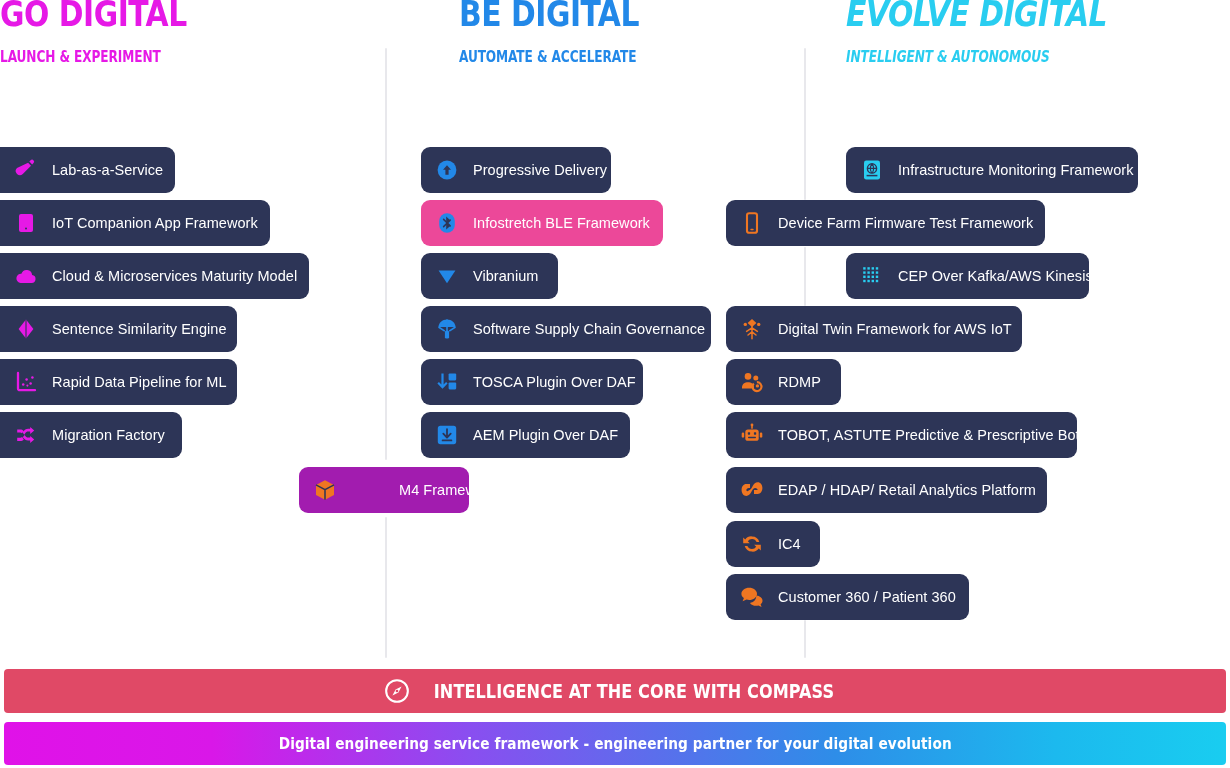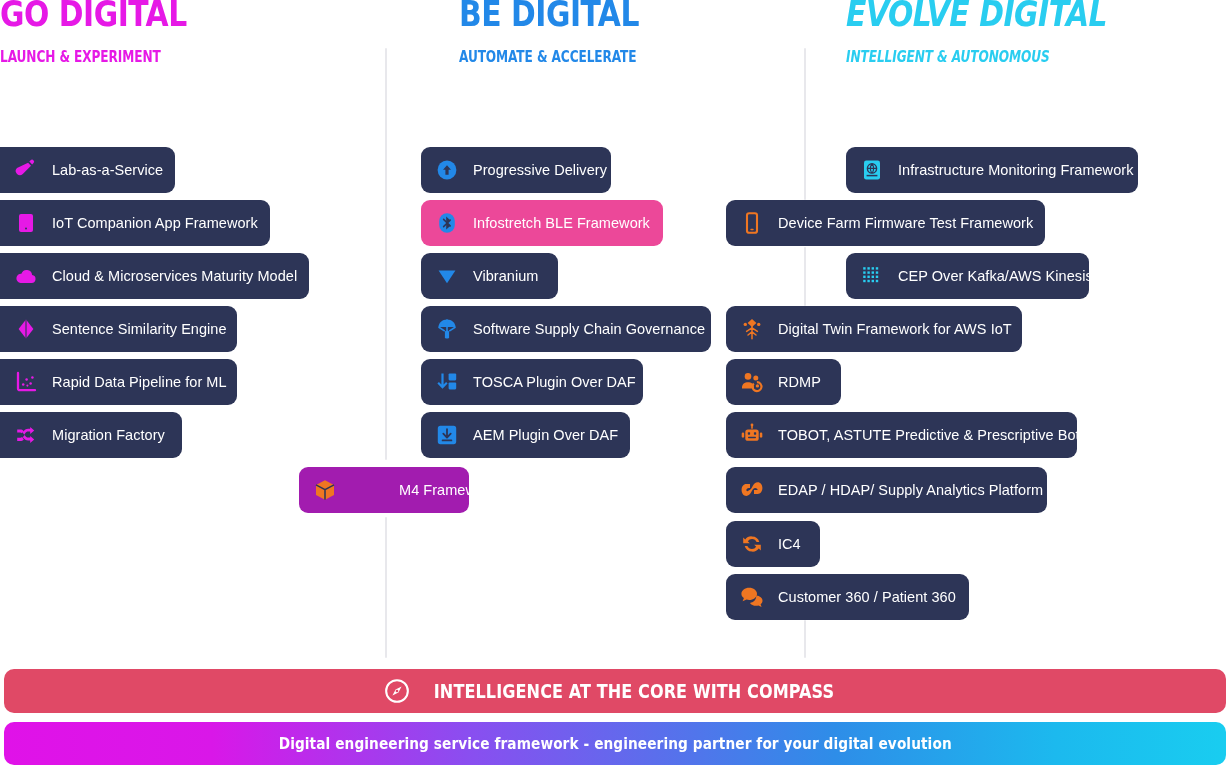--- a/index.html
+++ b/index.html
@@ -102,21 +102,21 @@
 
   
   .bar {
     position: absolute;
     left: 4px;
     width: 1222px;
     box-sizing: border-box;
     display: flex;
     align-items: center;
     justify-content: center;
-    border-radius: 10px;
+    border-radius: 4px;
   }
   #bar-compass {
     top: 669px;
     height: 44px;
     background: #e04966;
   }
   #bar-compass .bar-text {
     color: #ffffff;
     font-family: "DejaVu Sans Condensed", "Liberation Sans Narrow", "Liberation Sans", sans-serif;
     font-weight: 700;
@@ -376,21 +376,21 @@
           </svg>
         </span>
         <span class="pill-label">TOBOT, ASTUTE Predictive &amp; Prescriptive Bot</span>
       </div>
       <div class="pill" style="left: 726px; top: 467px; width: 321px; background: rgb(45, 53, 87);">
         <span class="pill-icon" style="color: rgb(239, 118, 34);">
           <svg viewBox="0 0 24 24" xmlns="http://www.w3.org/2000/svg">
             <path d="M6.3 6.1C3.5 6.1 1.6 8.7 1.6 12s1.9 5.9 4.7 5.9c2.3 0 3.7-1.6 4.7-3.4l1.1-2c.8-1.5 1.6-2.6 3-2.6 1.6 0 2.6 1.5 2.6 2.1H14v4h3.7c2.8 0 4.7-2.6 4.7-5.9s-1.9-5.9-4.7-5.9c-2.3 0-3.7 1.6-4.7 3.4l-1.1 2c-.8 1.5-1.6 2.6-3 2.6C7.3 14.1 6.3 12.6 6.3 12s1-2.1 2.6-2.1H10v-4H6.3z" fill="currentColor"></path>
           </svg>
         </span>
-        <span class="pill-label">EDAP / HDAP/ Supply Analytics Platform</span>
+        <span class="pill-label">EDAP / HDAP/ Retail Analytics Platform</span>
       </div>
       <div class="pill" style="left: 726px; top: 521px; width: 94px; background: rgb(45, 53, 87);">
         <span class="pill-icon" style="color: rgb(239, 118, 34);">
           <svg viewBox="0 0 24 24" xmlns="http://www.w3.org/2000/svg">
             <path d="M12 4.4a7.6 7.6 0 0 1 7.3 5.5h-2.7A5 5 0 0 0 12 7a5 5 0 0 0-4.2 2.3l2 2H3.2V5.5l2 2A7.6 7.6 0 0 1 12 4.4z" fill="currentColor"></path>
             <path d="M12 19.6a7.6 7.6 0 0 1-7.3-5.5h2.7A5 5 0 0 0 12 17a5 5 0 0 0 4.2-2.3l-2-2h6.6v5.8l-2-2A7.6 7.6 0 0 1 12 19.6z" fill="currentColor"></path>
           </svg>
         </span>
         <span class="pill-label">IC4</span>
       </div>

